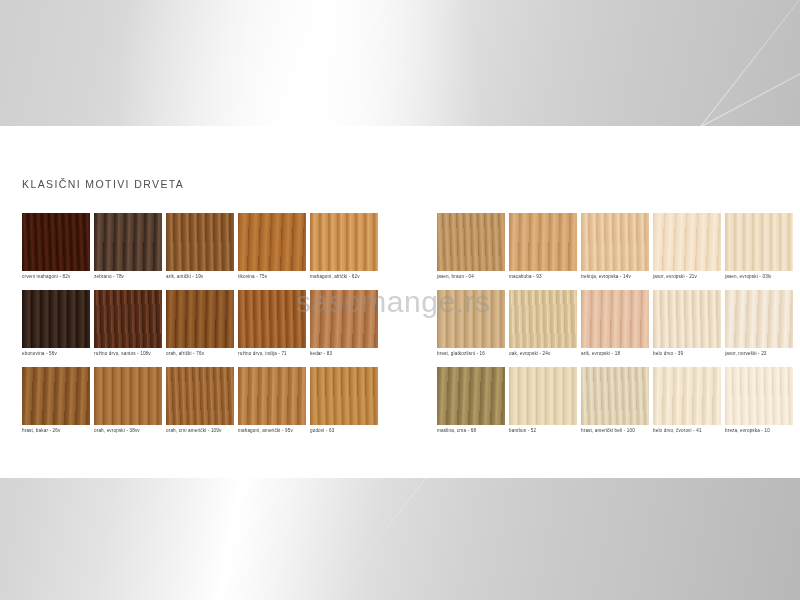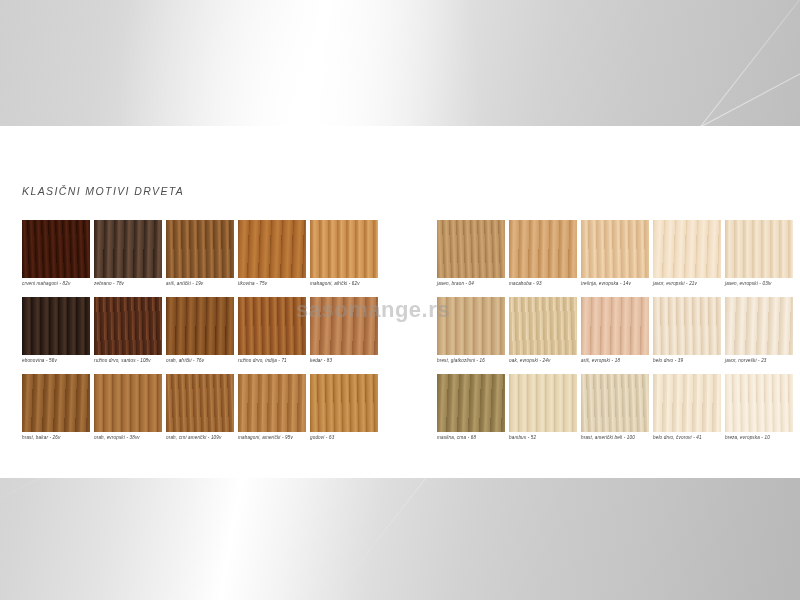--- a/index.html
+++ b/index.html
@@ -51,21 +51,21 @@
     transform:rotate(-52deg);
     transform-origin:0 0;
     left:330px;top:600px;
   }
   
   .sheet{
     position:absolute;
     left:0px;top:126px;width:800px;height:352px;
     background:#ffffff;
   }
-  .sheet-inner{position:absolute;left:0;top:12px;width:800px;height:352px;font-style:italic;}
+  .sheet-inner{position:absolute;left:0;top:5px;width:800px;height:352px;}
   .title{
     position:absolute;left:22px;top:47px;
     font-size:10.5px;letter-spacing:1.4px;color:#4d4d4d;
     font-family:"Liberation Sans", sans-serif;
     white-space:nowrap;
   }
   
   .grid{position:absolute;display:grid;}
   .grid-left{left:22px;top:82px;grid-template-columns:repeat(5,68px);grid-column-gap:4px;grid-row-gap:9px;}
   .grid-right{left:437px;top:82px;grid-template-columns:repeat(5,68px);grid-column-gap:4px;grid-row-gap:9px;}
@@ -75,27 +75,26 @@
     font-size:4.6px;
     line-height:8px;
     color:#3a3a3a;
     padding-top:2px;
     letter-spacing:.15px;
     white-space:nowrap;
     font-family:"Liberation Sans", sans-serif;
   }
   
   .watermark{
-    position:absolute;left:296px;top:297px;
-    font-size:22px;letter-spacing:.5px;
+    position:absolute;left:296px;top:285px;
+    font-size:30px;letter-spacing:.5px;
     color:rgba(150,150,150,0.45);
     font-family:"Liberation Sans", sans-serif;
     white-space:nowrap;
     pointer-events:none;
-    font-weight:bold;
   }
 </style>
 </head>
 <body>
 
 <div class="page">
   <div class="band">
     <div class="glow"></div>
 
     <div class="diag2"></div>

